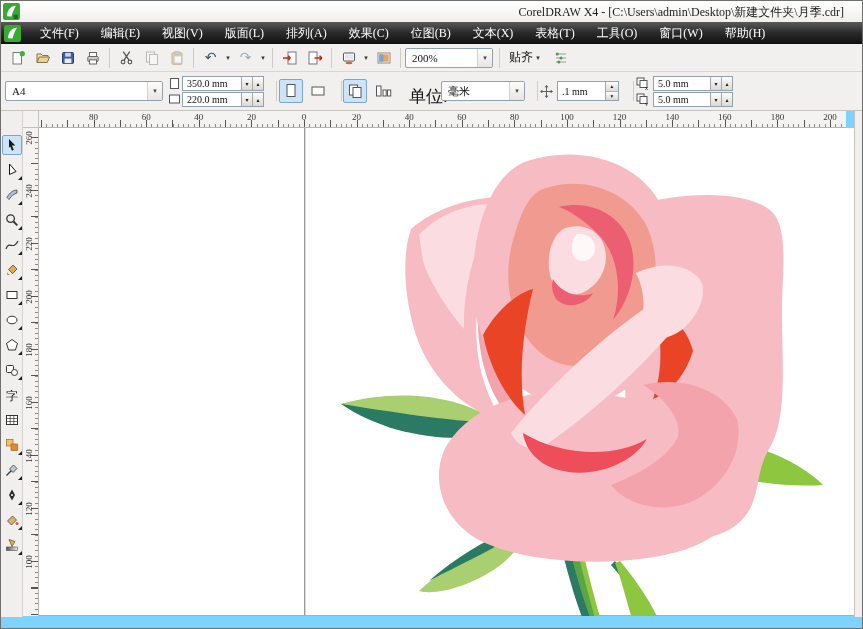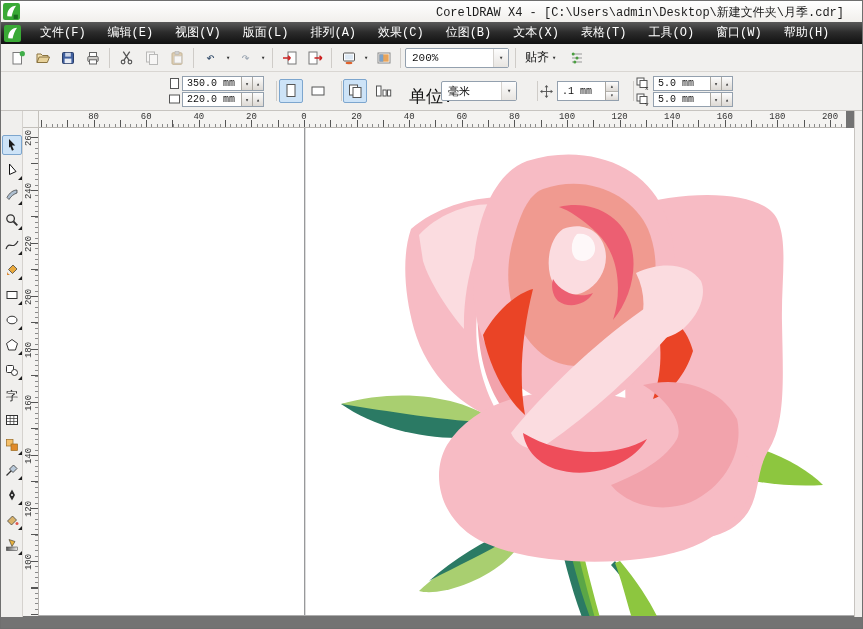--- a/index.html
+++ b/index.html
@@ -1,20 +1,20 @@
 <!DOCTYPE html>
 <html><head>
 <meta charset="utf-8">
 <style>
   * { margin:0; padding:0; box-sizing:border-box; }
   html,body { background:#888; }
   #app{
     position:relative; width:863px; height:629px; overflow:hidden;
-    font-family:Liberation Mono, monospace;
-    background:#737373; border:1px solid #6f6f6f;
+    font-family:Liberation Serif, serif;
+    background:#7dd3fc; border:1px solid #6f6f6f;
   }
   
   .titlebar{position:absolute;left:0;top:0;right:0;height:21px;background:linear-gradient(#ffffff,#f1efec);}
   .titlebar .app-icon{position:absolute;left:2px;top:2px;width:17px;height:17px;}
   .titlebar .title{position:absolute;right:18px;top:3px;font-size:12px;color:#1b1b1b;white-space:nowrap;}
   
   .menubar{position:absolute;left:0;top:21px;right:0;height:22px;display:flex;align-items:center;
     background:linear-gradient(#5a5a5a,#2d2d2d 45%,#101010);}
   .menubar .app-icon{width:17px;height:17px;margin:0 8px 0 3px;flex:0 0 auto;}
   .menu-item{color:#fff;font-size:12px;padding:0 11px;line-height:22px;height:22px;cursor:default;white-space:nowrap;}
@@ -23,21 +23,21 @@
     display:flex;align-items:center;padding-left:4px;}
   .tbtn{width:25px;height:22px;display:flex;align-items:center;justify-content:center;border-radius:2px;}
   .tbtn.dim{opacity:.45;}
   .tsep{width:1px;height:20px;background:#cfccc8;margin:0 4px;}
   .ddarrow{font-size:7px;color:#333;width:10px;text-align:center;}
   .uglyph{font-size:14px;color:#37506e;line-height:14px;}
   .combo{height:20px;background:#fff;border:1px solid #93a0ae;border-radius:2px;display:flex;align-items:center;
     font-size:11px;color:#111;padding-left:6px;position:relative;}
   .combo .chev{margin-left:auto;width:15px;height:100%;display:flex;align-items:center;justify-content:center;
     font-size:7px;color:#444;border-left:1px solid #d5d2ce;background:linear-gradient(#fdfdfd,#e8e5e1);}
-  .zoomcombo{width:104px;margin-right:2px;}
+  .zoomcombo{width:88px;margin-right:2px;}
   .snapbtn{display:flex;align-items:center;font-size:12px;color:#111;padding:0 5px;height:22px;}
   
   .propbar{position:absolute;left:0;top:71px;right:0;height:39px;background:#f1f0ee;border-bottom:1px solid #c7c4c0;}
   .propbar .abs{position:absolute;}
   .spinfield{height:15px;background:#fff;border:1px solid #93a0ae;display:flex;align-items:center;font-size:10px;padding-left:4px;color:#111;}
   .spinfield .sbtns{margin-left:auto;display:flex;height:100%;}
   .sb{width:11px;height:100%;border-left:1px solid #a9a6a0;background:linear-gradient(#fdfdfd,#ddd9d4);
     font-size:6px;color:#222;display:flex;align-items:center;justify-content:center;}
   .pbtn{width:24px;height:24px;border:1px solid transparent;border-radius:2px;display:flex;align-items:center;justify-content:center;}
   .pbtn.on{background:#cde3f7;border-color:#7da6ce;}
@@ -218,20 +218,24 @@
         <svg width="16" height="16" viewBox="0 0 16 16">
           <path d="M3 4 H13 M3 8 H13 M3 12 H13" stroke="#999" fill="none"></path>
           <circle cx="4.2" cy="4" r="1.5" fill="#4a9e3f"></circle>
           <circle cx="8" cy="8" r="1.5" fill="#4a9e3f"></circle>
           <circle cx="5.8" cy="12" r="1.5" fill="#4a9e3f"></circle>
         </svg>
       </div>
   </div>
 
   <div class="propbar">
+    <div class="combo abs" style="left:4px;top:9px;width:158px;">
+      <span>A4</span>
+      <span class="chev">▾</span>
+    </div>
     <svg class="abs" style="left:168px;top:5px;" width="11" height="13" viewBox="0 0 11 13">
         <rect x="1.5" y="1.5" width="8" height="10" fill="#fff" stroke="#555"></rect>
       </svg>
     <svg class="abs" style="left:167px;top:21px;" width="13" height="12" viewBox="0 0 13 12">
         <rect x="1.5" y="2" width="10" height="8" fill="#fff" stroke="#555"></rect>
       </svg>
     <div class="spinfield abs" style="left:181px;top:4px;width:82px;">
       <span>350.0 mm</span>
       <span class="sbtns">
           <span class="sb">▾</span>
@@ -264,21 +268,21 @@
         </svg>
       </div>
     <div class="pbtn abs" style="left:370px;top:7px;">
         <svg width="18" height="18" viewBox="0 0 18 18">
           <rect x="2.5" y="4" width="4.5" height="10" fill="#fff" stroke="#555"></rect>
           <rect x="9" y="8" width="3.2" height="6" fill="#fff" stroke="#555"></rect>
           <rect x="13.5" y="8" width="3.2" height="6" fill="#fff" stroke="#555"></rect>
         </svg>
       </div>
     <div class="plabel abs" style="left:408px;top:13px;">单位:</div>
-    <div class="combo abs" style="left:440px;top:9px;width:76px;">
+    <div class="combo abs" style="left:440px;top:9px;width:84px;">
       <span>毫米</span>
       <span class="chev">▾</span>
     </div>
     <div class="tsep abs" style="left:532px;top:9px;"></div>
     <svg class="abs" style="left:539px;top:13px;" width="13" height="13" viewBox="0 0 14 14">
         <path d="M7 1.5 V12.5 M1.5 7 H12.5" stroke="#555" fill="none"></path>
         <path d="M7 0 L9 2.5 H5 Z M7 14 L5 11.5 H9 Z M0 7 L2.5 5 V9 Z M14 7 L11.5 9 V5 Z" fill="#555"></path>
       </svg>
     <div class="spinfield abs" style="left:556px;top:9px;width:62px;height:20px;">
       <span>.1 mm</span>

